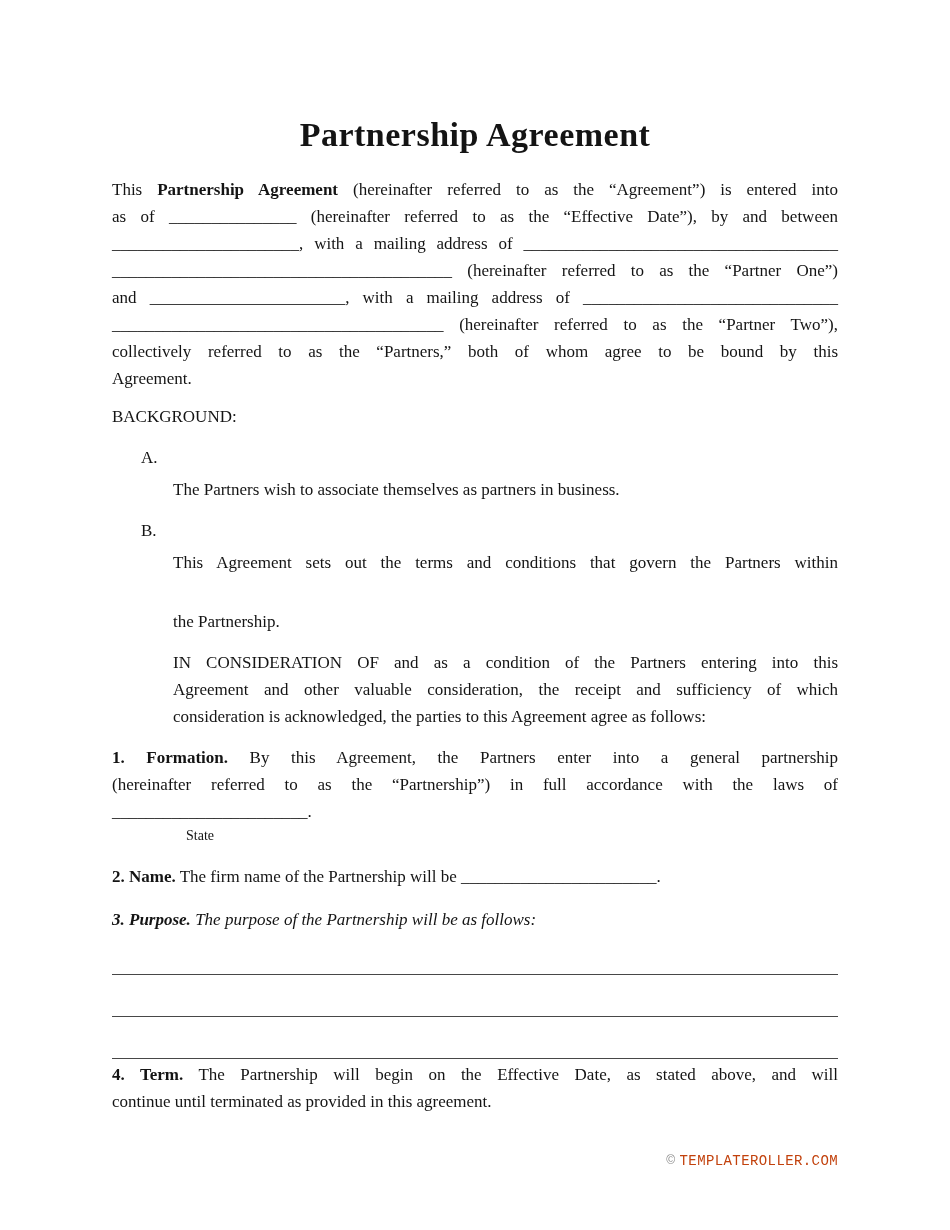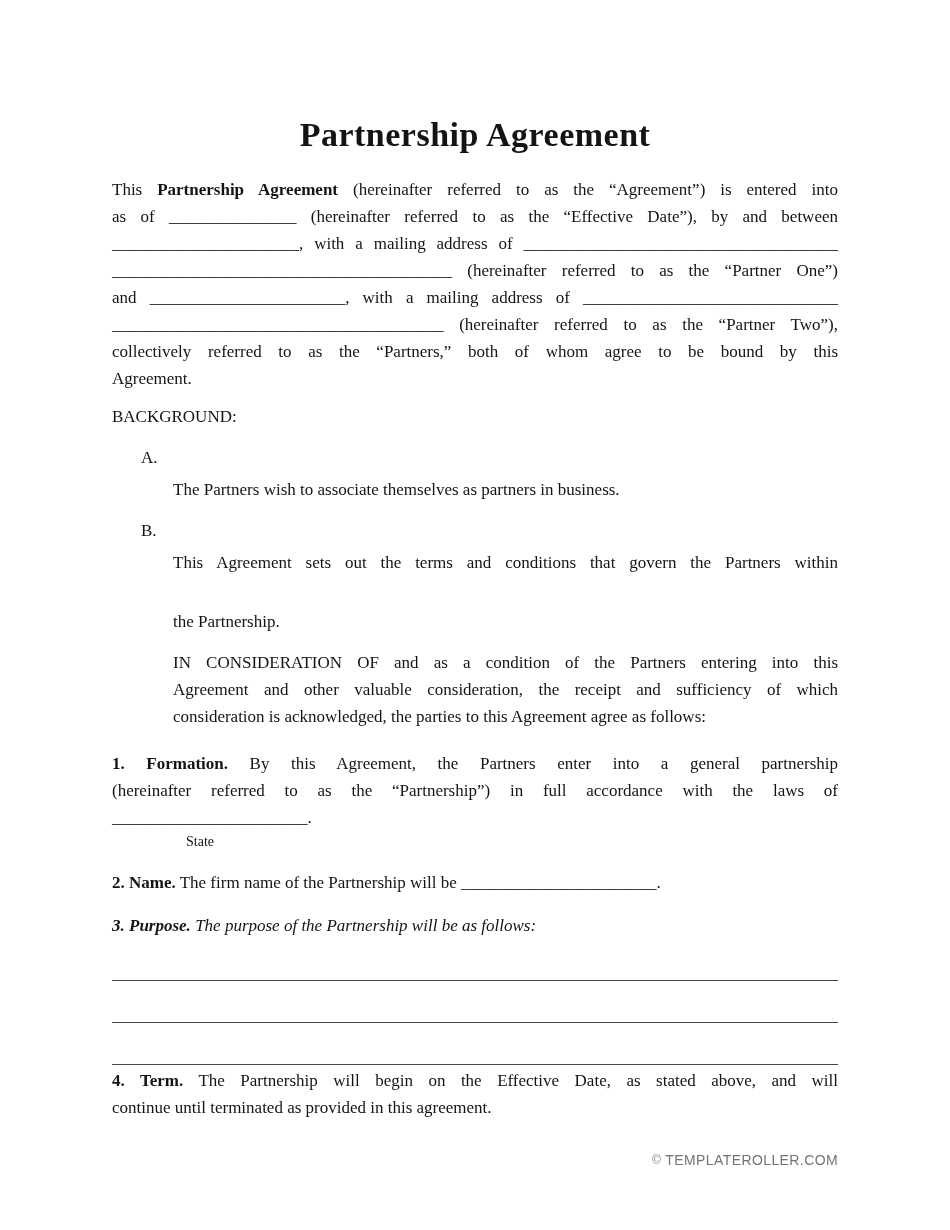--- a/index.html
+++ b/index.html
@@ -34,21 +34,21 @@
   .heading { margin-top: 11px; }
   .para-intro { margin-top: 0; }
   .li { display: flex; margin-top: 14px; margin-left: 29px; }
   .li .marker {
     flex: 0 0 32px;
     font-size: 17px; line-height: 27px;
   }
   .li .licol { flex: 1 1 auto; min-width: 0; display: block; }
   .li .licol .line { display: block; margin-top: 32px; }
   .cons { margin-top: 14px; margin-left: 61px; }
-  .sec1 { margin-top: 20px; }
+  .sec1 { margin-top: 14px; }
   .state-caption {
     margin-top: 2px;
     margin-left: 74px;
     font-size: 14px;
     line-height: 18px;
     white-space: nowrap;
   }
   .sec2 { margin-top: 18px; }
   .sec3 { margin-top: 16px; font-style: italic; }
   .rule { border-bottom: 1px solid #474747; }
@@ -133,14 +133,14 @@
   <div class="rule rule-next"></div>
 
   <div class="sec4">
     <div class="line jl"><b>4. Term.</b><span> The Partnership will begin on the Effective Date, as stated above, and will</span></div>
     <div class="line ll">continue until terminated as provided in this agreement.</div>
   </div>
 
 </div>
 
 <div class="footer">
-  <span class="copy" style="color: rgb(138, 138, 138);">©</span><a class="brand" style="color: #737373;">TEMPLATEROLLER.COM</a>
+  <span class="copy" style="color: rgb(138, 138, 138);">©</span><a class="brand" style="color: #c2410c; font-family: Liberation Mono, monospace;">TEMPLATEROLLER.COM</a>
 </div>
 
 </body></html>

